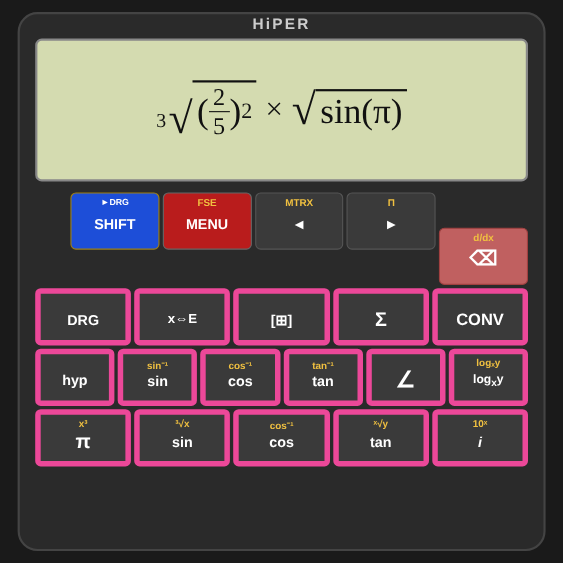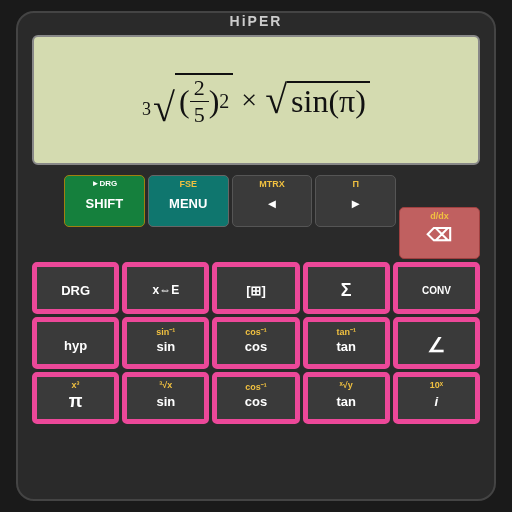--- a/index.html
+++ b/index.html
@@ -62,27 +62,27 @@
       position: relative;
       font-size: 13px;
       font-weight: bold;
     }
     .btn-dark {
       background: #3a3a3a;
       color: #fff;
       border: 5px solid #ec4899;
     }
     .btn-medium {
-      background: #0f766e;
+      background: #b91c1c;
       color: #fff;
       border: 1px solid #666;
       align-items: center;
     }
     .btn-shift {
-      background: #15803d;
+      background: #1d4ed8;
       color: #fff;
       border: 1px solid #a08010;
       font-size: 14px;
       margin-left: 32px;
     }
     .btn-ac {
       background: #c06060;
       color: #fff;
       border: 1px solid #a04040;
       font-size: 14px;
@@ -227,21 +227,21 @@
       <button class="btn btn-dark">
         <span class="main-label" style="font-size:12px">x⇔E</span>
       </button>
       <button class="btn btn-dark">
         <span class="main-label">[⊞]</span>
       </button>
       <button class="btn btn-dark">
         <span class="main-label" style="font-size:18px">Σ</span>
       </button>
       <button class="btn btn-dark">
-        <span class="main-label" style="font-size:10px">CONV</span>
+        <span class="main-label" style="font-size:15px">CONV</span>
       </button>
     </div>
 
     <div class="btn-row">
       <button class="btn btn-dark">
         <span class="main-label">hyp</span>
       </button>
       <button class="btn btn-dark">
         <span class="sub-label">sin⁻¹</span>
         <span class="main-label" style="margin-top:6px">sin</span>
@@ -250,20 +250,24 @@
         <span class="sub-label">cos⁻¹</span>
         <span class="main-label" style="margin-top:6px">cos</span>
       </button>
       <button class="btn btn-dark">
         <span class="sub-label">tan⁻¹</span>
         <span class="main-label" style="margin-top:6px">tan</span>
       </button>
       <button class="btn btn-dark">
         <span class="main-label" style="font-size:20px">∠</span>
       </button>
+      <button class="btn btn-dark">
+        <span class="sub-label">logₓy</span>
+        <span class="main-label" style="margin-top:6px;font-size:11px">log<sub>x</sub>y</span>
+      </button>
     </div>
 
     <div class="btn-row">
       <button class="btn btn-dark">
         <span class="sub-label">x³</span>
         <span class="main-label" style="font-size:18px;margin-top:6px">π</span>
       </button>
       <button class="btn btn-dark">
         <span class="sub-label">³√x</span>
         <span class="main-label" style="margin-top:6px">sin</span>

